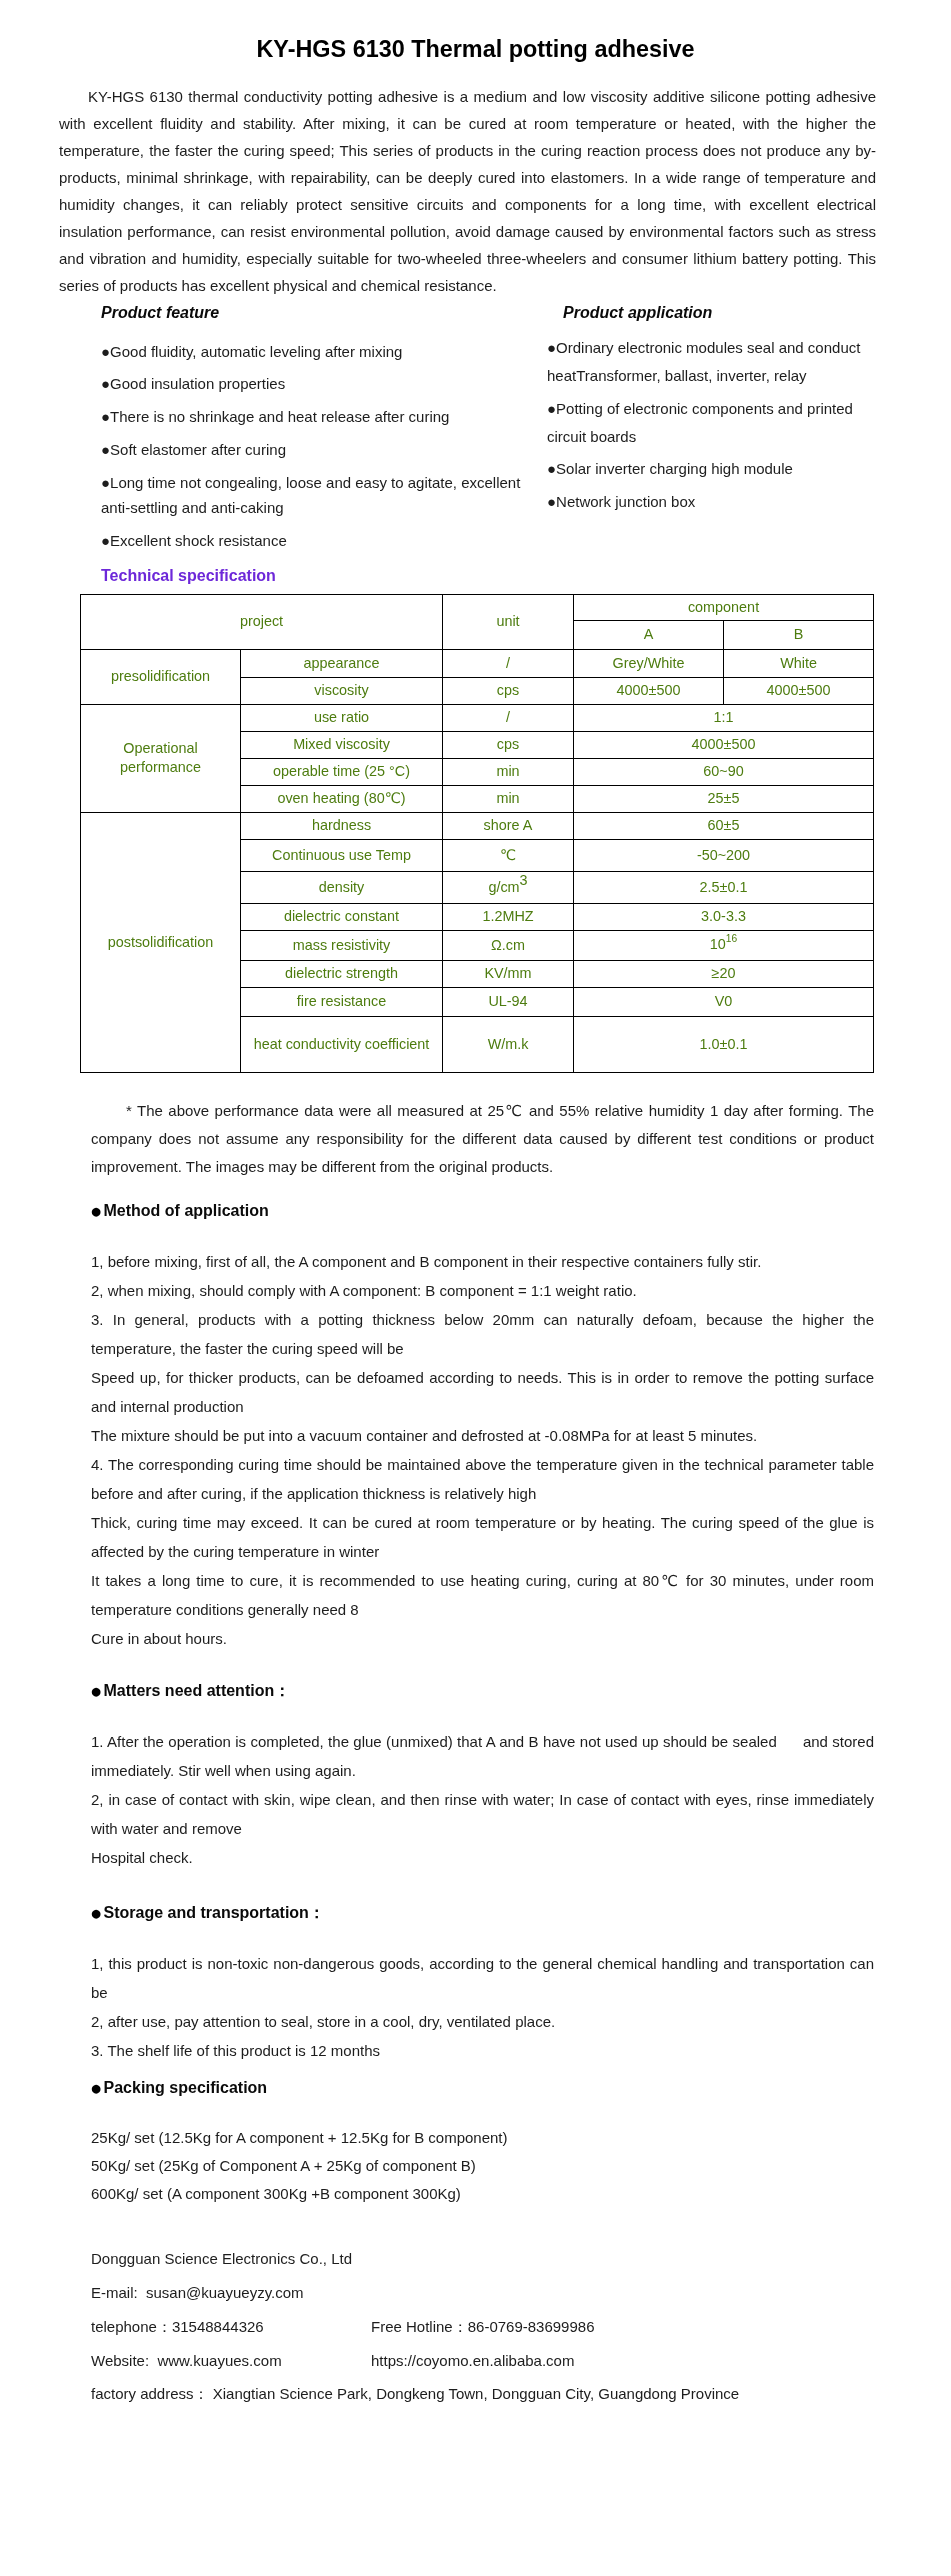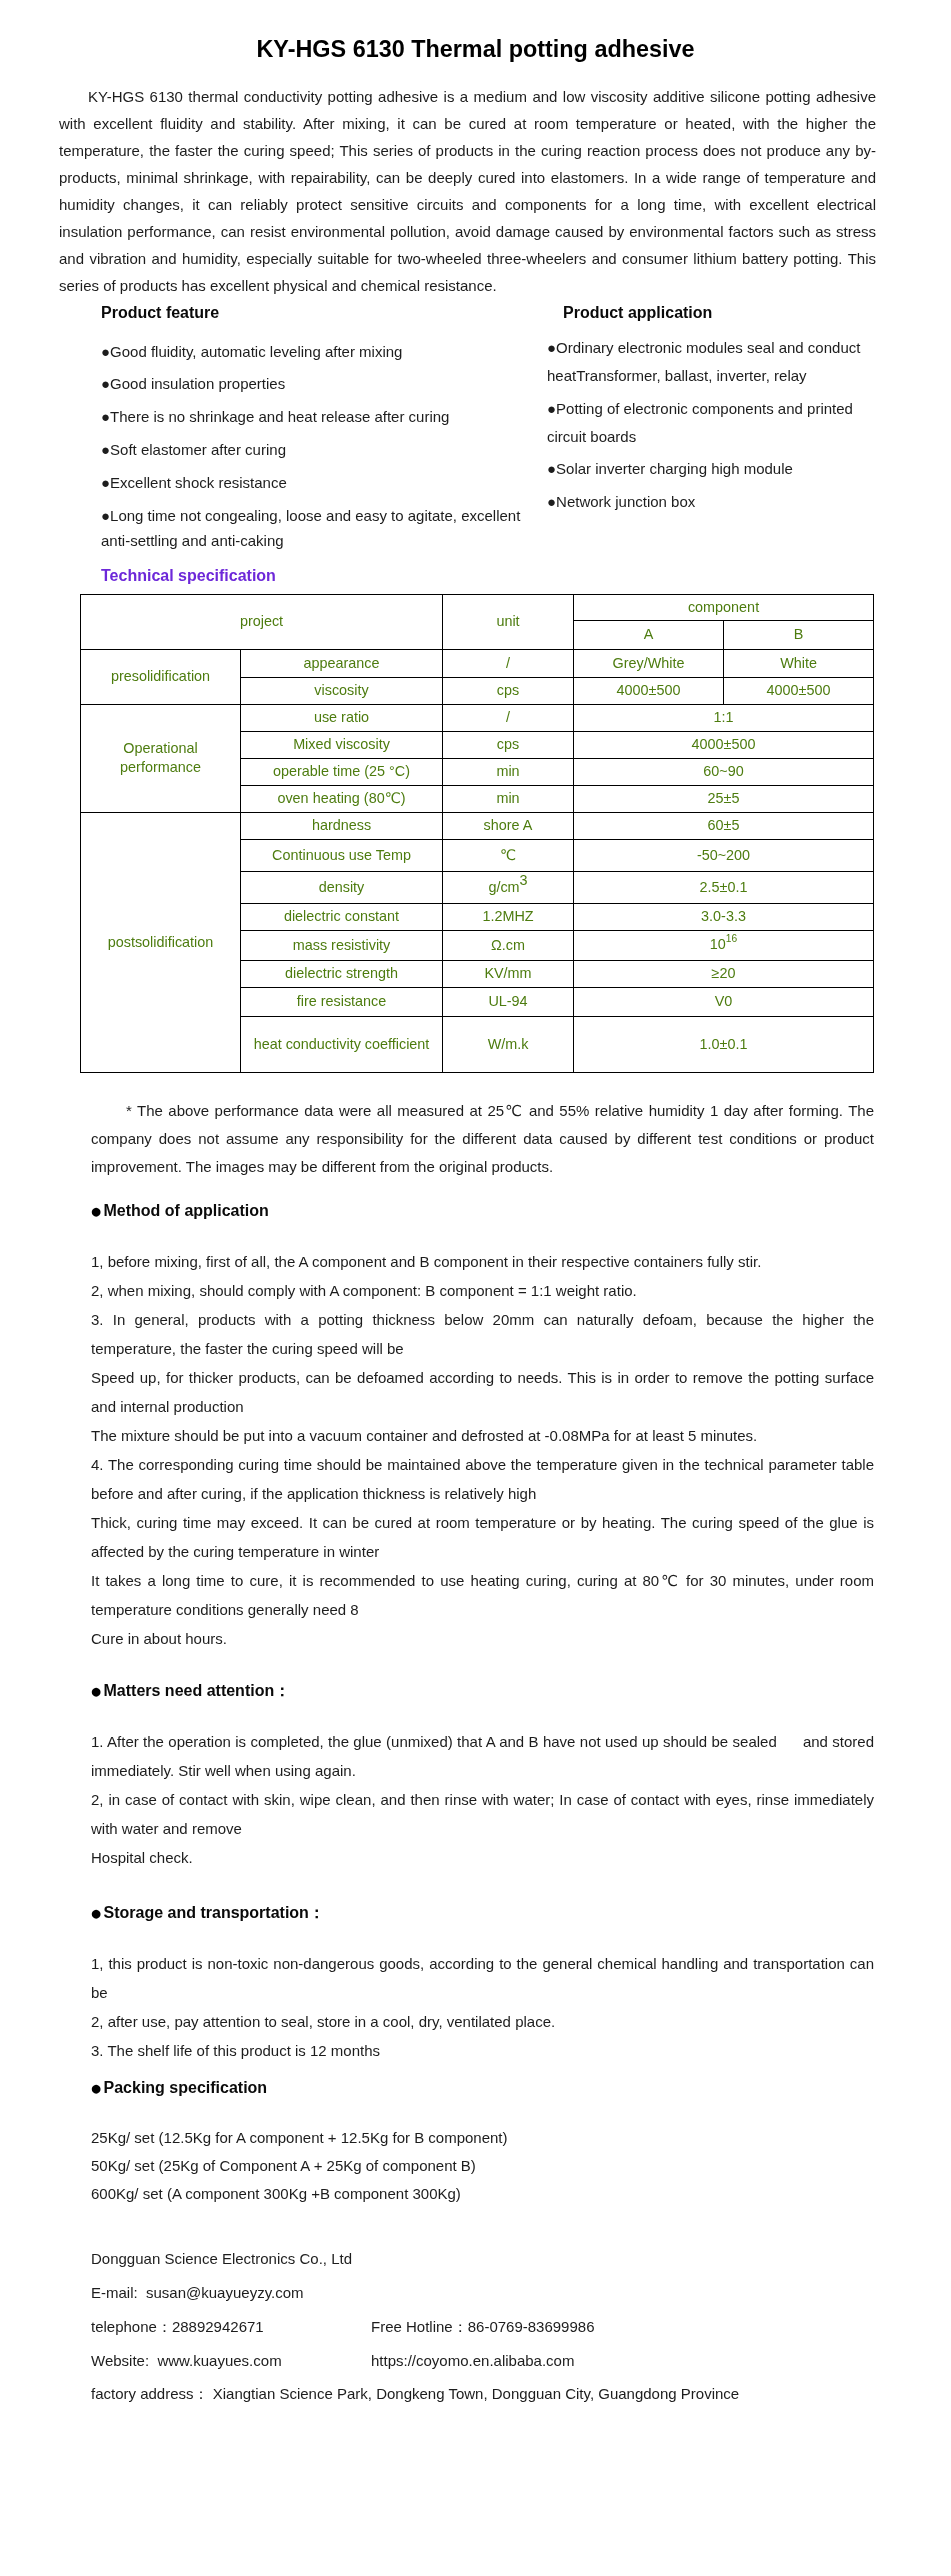--- a/index.html
+++ b/index.html
@@ -21,21 +21,21 @@
   }
   .intro {
     margin: 19px 75px 0 59px;
     font-size: 15px; line-height: 27px;
     text-align: justify; text-indent: 29px;
   }
 
   .cols { display: flex; margin-top: 3.6px; }
   .col-left { margin-left: 101px; width: 446px; }
   .col-right { width: 338px; }
-  .col-heading { font-size: 16px; font-weight: bold; color: #0a0a0a; line-height: 20.4px; }
+  .col-heading { font-size: 16px; font-weight: bold; color: #0a0a0a; line-height: 20.4px; font-style: italic; }
   .col-left .col-heading { margin-bottom: 15.6px; }
   .col-right .col-heading { margin-bottom: 10.8px; margin-left: 16px; }
   .feat-item { font-size: 15px; line-height: 25px; margin-bottom: 7.8px; width: 429px; }
   .app-item  { font-size: 15px; line-height: 28px; margin-bottom: 4.8px; }
 
   .spec-heading { margin: 6px 0 7.2px 101px; font-size: 16px; font-weight: bold; color: #6d28d9; line-height: 20.4px; }
 
   table.spec { border-collapse: collapse; margin-left: 80px; width: 792px; table-layout: fixed; }
   table.spec td {
     border: 1.2px solid #000;
@@ -86,22 +86,22 @@
 
   <p class="intro">KY-HGS 6130 thermal conductivity potting adhesive is a medium and low viscosity additive silicone potting adhesive with excellent fluidity and stability. After mixing, it can be cured at room temperature or heated, with the higher the temperature, the faster the curing speed; This series of products in the curing reaction process does not produce any by-products, minimal shrinkage, with repairability, can be deeply cured into elastomers. In a wide range of temperature and humidity changes, it can reliably protect sensitive circuits and components for a long time, with excellent electrical insulation performance, can resist environmental pollution, avoid damage caused by environmental factors such as stress and vibration and humidity, especially suitable for two-wheeled three-wheelers and consumer lithium battery potting. This series of products has excellent physical and chemical resistance.</p>
 
   <div class="cols">
     <div class="col-left">
       <div class="col-heading">Product feature</div>
       <div class="feat-item">●Good fluidity, automatic leveling after mixing</div>
       <div class="feat-item">●Good insulation properties</div>
       <div class="feat-item">●There is no shrinkage and heat release after curing</div>
       <div class="feat-item">●Soft elastomer after curing</div>
+      <div class="feat-item">●Long time not congealing, loose and easy to agitate, excellent anti-settling and anti-caking</div>
       <div class="feat-item">●Excellent shock resistance</div>
-      <div class="feat-item">●Long time not congealing, loose and easy to agitate, excellent anti-settling and anti-caking</div>
     </div>
     <div class="col-right">
       <div class="col-heading">Product application</div>
       <div class="app-item">●Ordinary electronic modules seal and conduct heatTransformer, ballast, inverter, relay</div>
       <div class="app-item">●Potting of electronic components and printed circuit boards</div>
       <div class="app-item">●Solar inverter charging high module</div>
       <div class="app-item">●Network junction box</div>
     </div>
   </div>
 
@@ -248,21 +248,21 @@
   <div class="body-block pack-block">
     <p>25Kg/ set (12.5Kg for A component + 12.5Kg for B component)</p>
     <p>50Kg/ set (25Kg of Component A + 25Kg of component B)</p>
     <p>600Kg/ set (A component 300Kg +B component 300Kg)</p>
   </div>
 
   <div class="contact">
     <p class="c-line">Dongguan Science Electronics Co., Ltd</p>
     <p class="c-line">E-mail:&nbsp; susan@kuayueyzy.com</p>
     <div class="contact-row">
-      <span class="seg1">telephone：28892942671</span>
+      <span class="seg1">telephone：31548844326</span>
       <span>Free Hotline：86-0769-83699986</span>
     </div>
     <div class="contact-row">
       <span class="seg1">Website:&nbsp; www.kuayues.com</span>
       <span>https://coyomo.en.alibaba.com</span>
     </div>
     <p class="address">factory address： Xiangtian Science Park, Dongkeng Town, Dongguan City, Guangdong Province</p>
   </div>
 
 </div>

